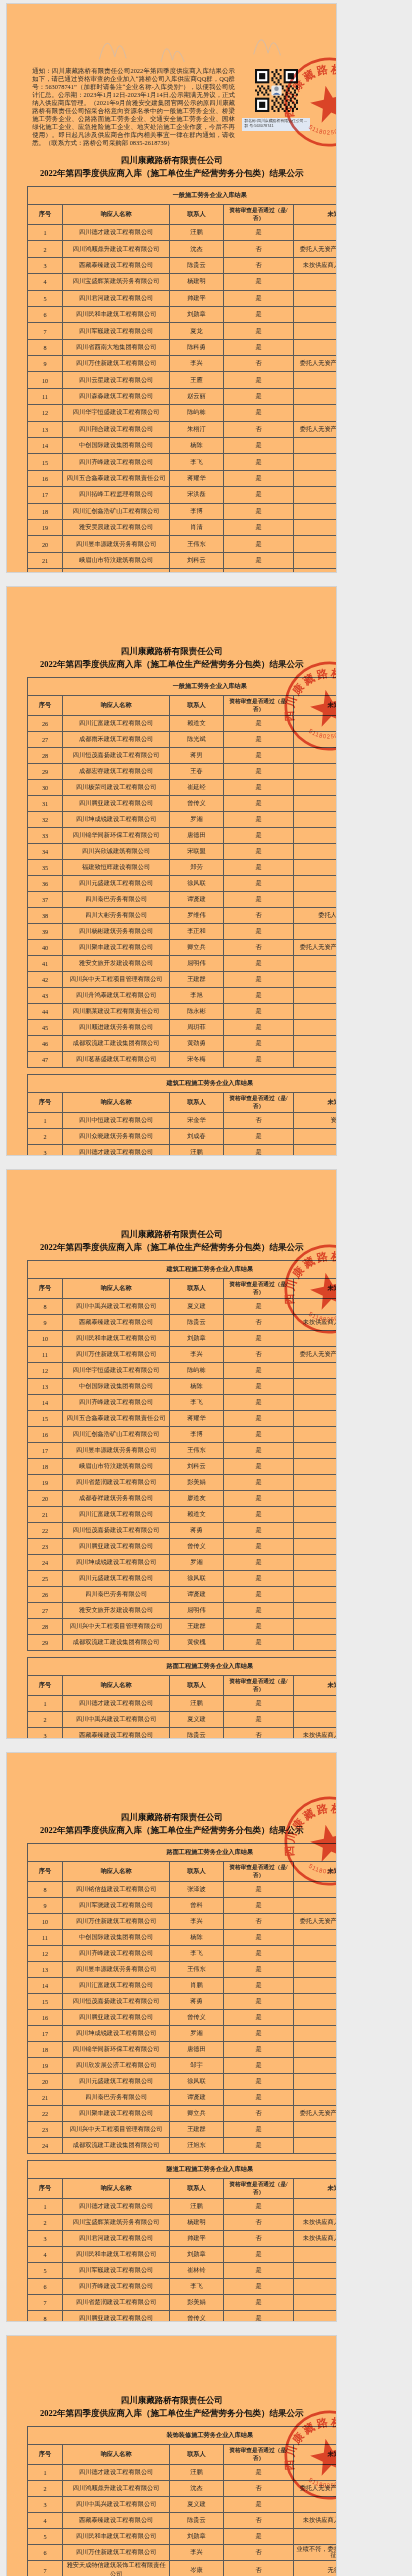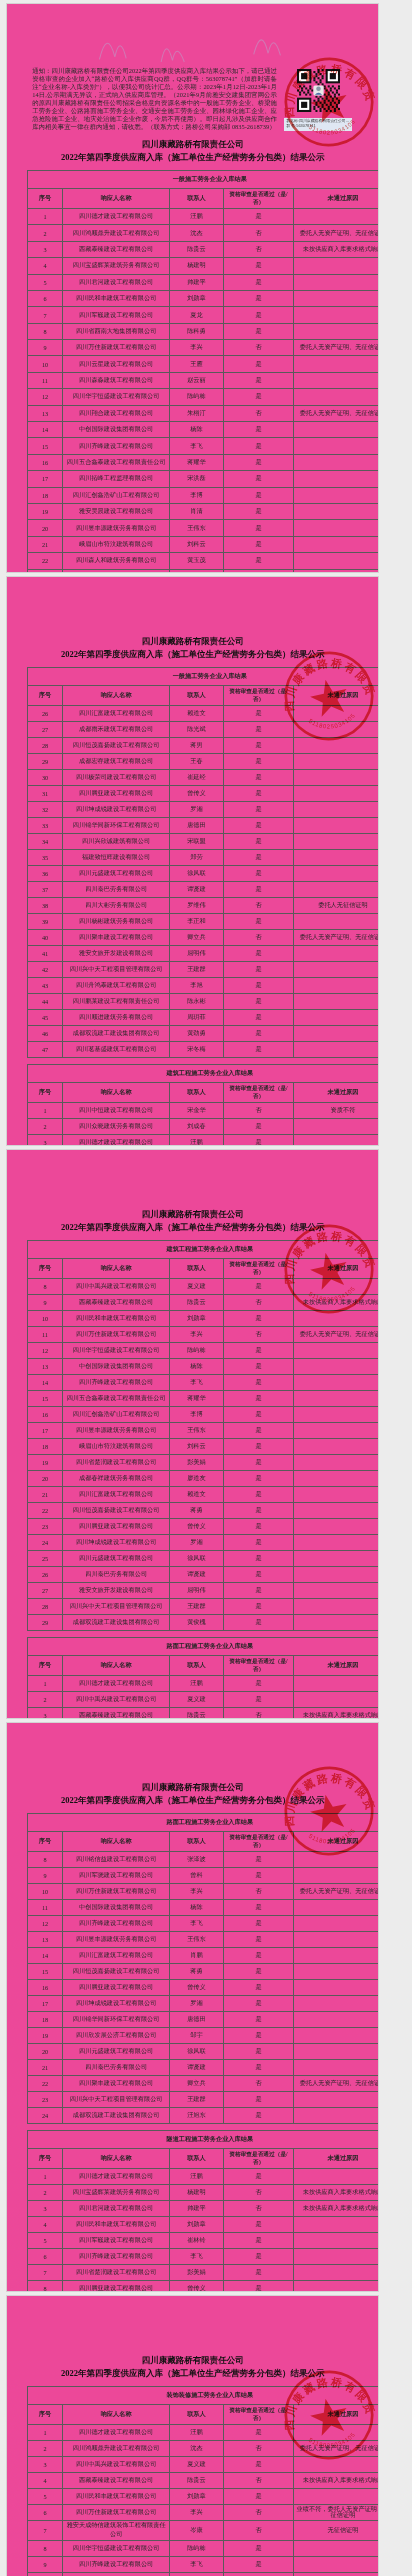--- a/index.html
+++ b/index.html
@@ -5,26 +5,26 @@
   html,body{margin:0;padding:0;}
   body{
     width:412px;
     background:#ececec;
     font-family:"Liberation Serif","DejaVu Serif",serif;
     color:#1f1f1f;
   }
   #pages{padding:2.6px 4.1px 3.1px 6.2px;}
   .page{
     position:relative;
-    width:373px;
+    width:331px;
     height:570px;
-    background:#ec4899;
+    background:#fdba74;
     border:0.5px solid #d3d3d3;
     box-sizing:border-box;
-    margin-bottom:3px;
+    margin-bottom:13px;
     overflow:hidden;
   }
   .notice-wrap{
     padding:63px 26px 0 25px;
     font-size:6.4px;
     line-height:8px;
     text-align:justify;
     color:#2a2a2a;
   }
   .qr-block{

